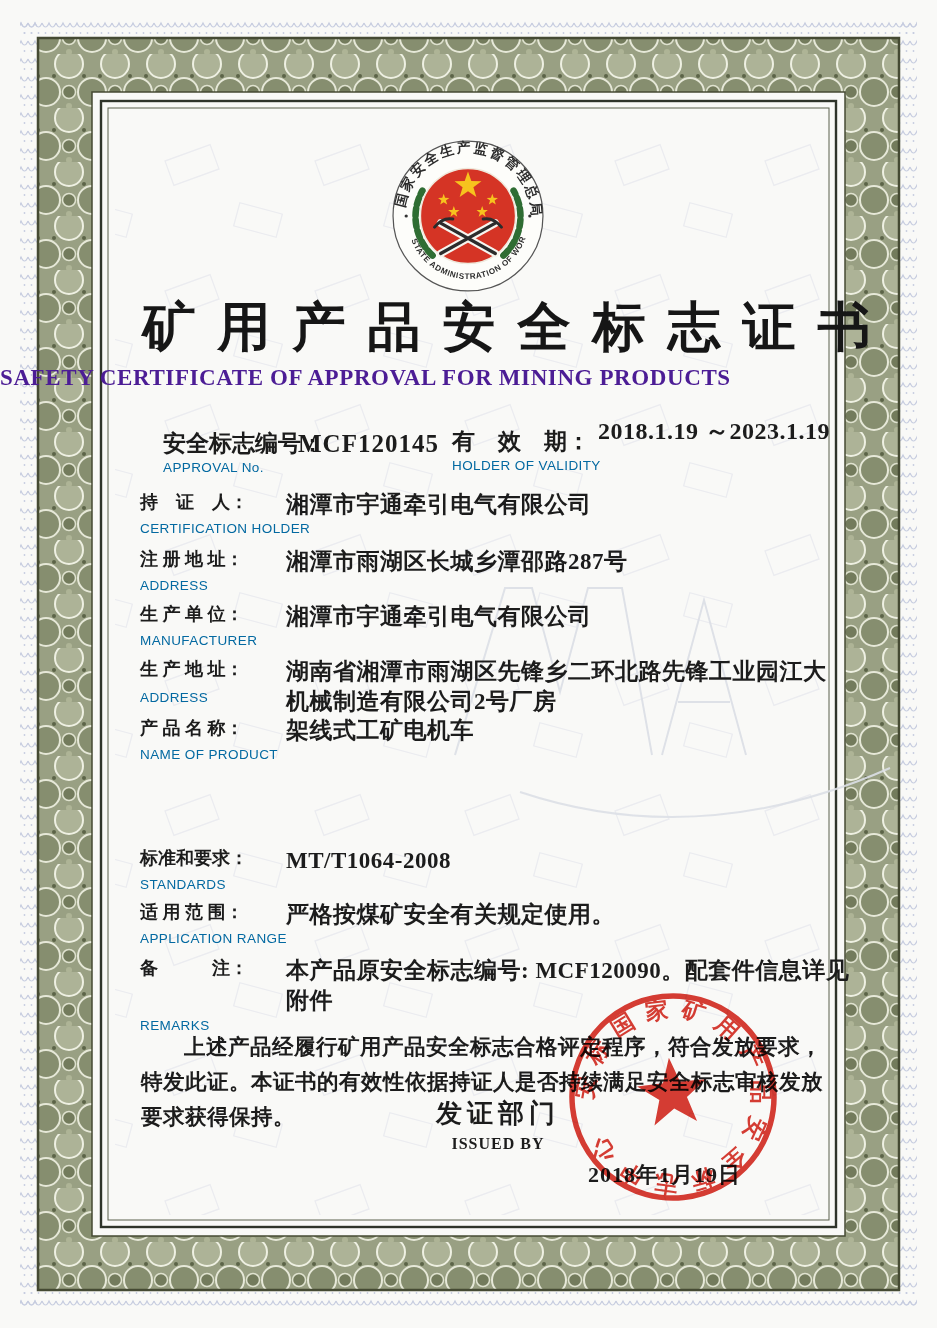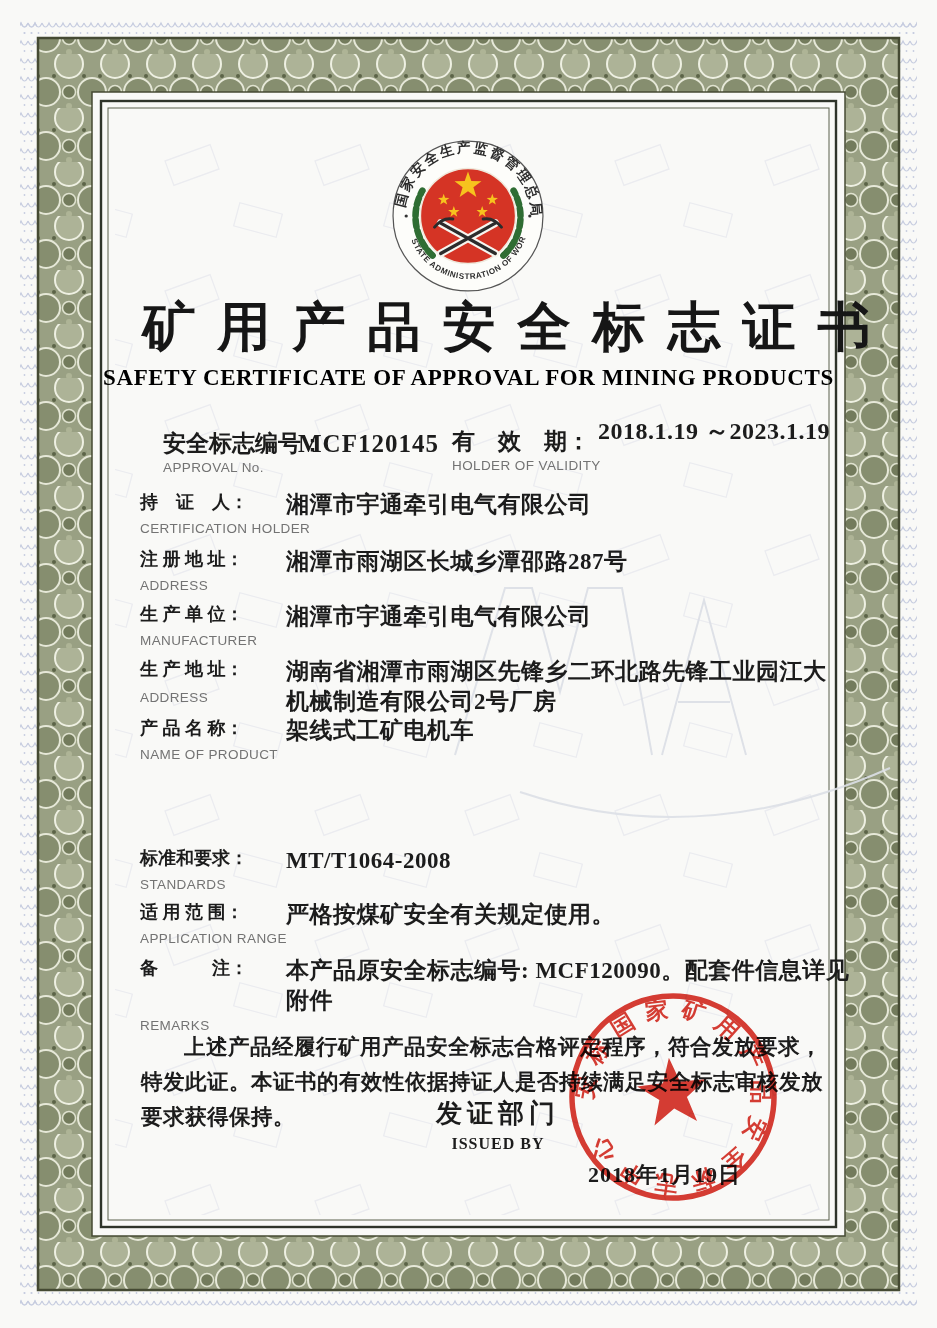--- a/index.html
+++ b/index.html
@@ -2,24 +2,24 @@
 <html><head>
 <meta charset="utf-8">
 <style>
   html,body{margin:0;padding:0;background:#ffffff;}
   .page{position:relative;width:937px;height:1328px;background:#f9f9f7;overflow:hidden;
         font-family:"Liberation Serif","DejaVu Serif",serif;color:#1c1c1c;}
   .deco{position:absolute;inset:0;pointer-events:none;}
   .content{position:absolute;inset:0;}
   .title-cn{position:absolute;top:292px;left:0;width:100%;text-align:center;
             font-size:53px;font-weight:bold;letter-spacing:22px;text-indent:22px;color:#161616;padding-left:38px;}
-  .title-en{position:absolute;top:365px;left:0;width:100%;text-align:center;
-            font-size:23px;font-weight:bold;letter-spacing:0.6px;color:#000000;}
+  .title-en{position:absolute;top:365px;left:0;width:100%;
+            font-size:23px;font-weight:bold;letter-spacing:0.6px;color:#4c1d95;}
   .lbl{font-weight:bold;font-size:23px;}
-  .sub{font-family:"Liberation Sans","DejaVu Sans",sans-serif;font-size:13.5px;color:#737373;
+  .sub{font-family:"Liberation Sans","DejaVu Sans",sans-serif;font-size:13.5px;color:#0369a1;
        letter-spacing:0.4px;margin-top:1px;}
   .approval-block{position:absolute;top:428px;left:163px;}
   .approval-num{position:absolute;top:430px;left:298px;font-weight:bold;font-size:25px;letter-spacing:1px;}
   .validity-block{position:absolute;top:426px;left:452px;}
   .validity-val{position:absolute;top:415px;left:598px;font-weight:bold;font-size:24px;letter-spacing:0.5px;}
   .field{position:absolute;left:140px;width:720px;}
   .flabel{display:inline-block;width:146px;font-weight:bold;font-size:18px;vertical-align:top;}
   .fvalue{display:inline-block;width:560px;font-weight:bold;font-size:23px;vertical-align:top;
           letter-spacing:0.5px;line-height:1.32;font-family:Liberation Serif, serif;}
   .declaration{position:absolute;top:1030px;left:141px;width:697px;font-size:21.5px;font-weight:600;

